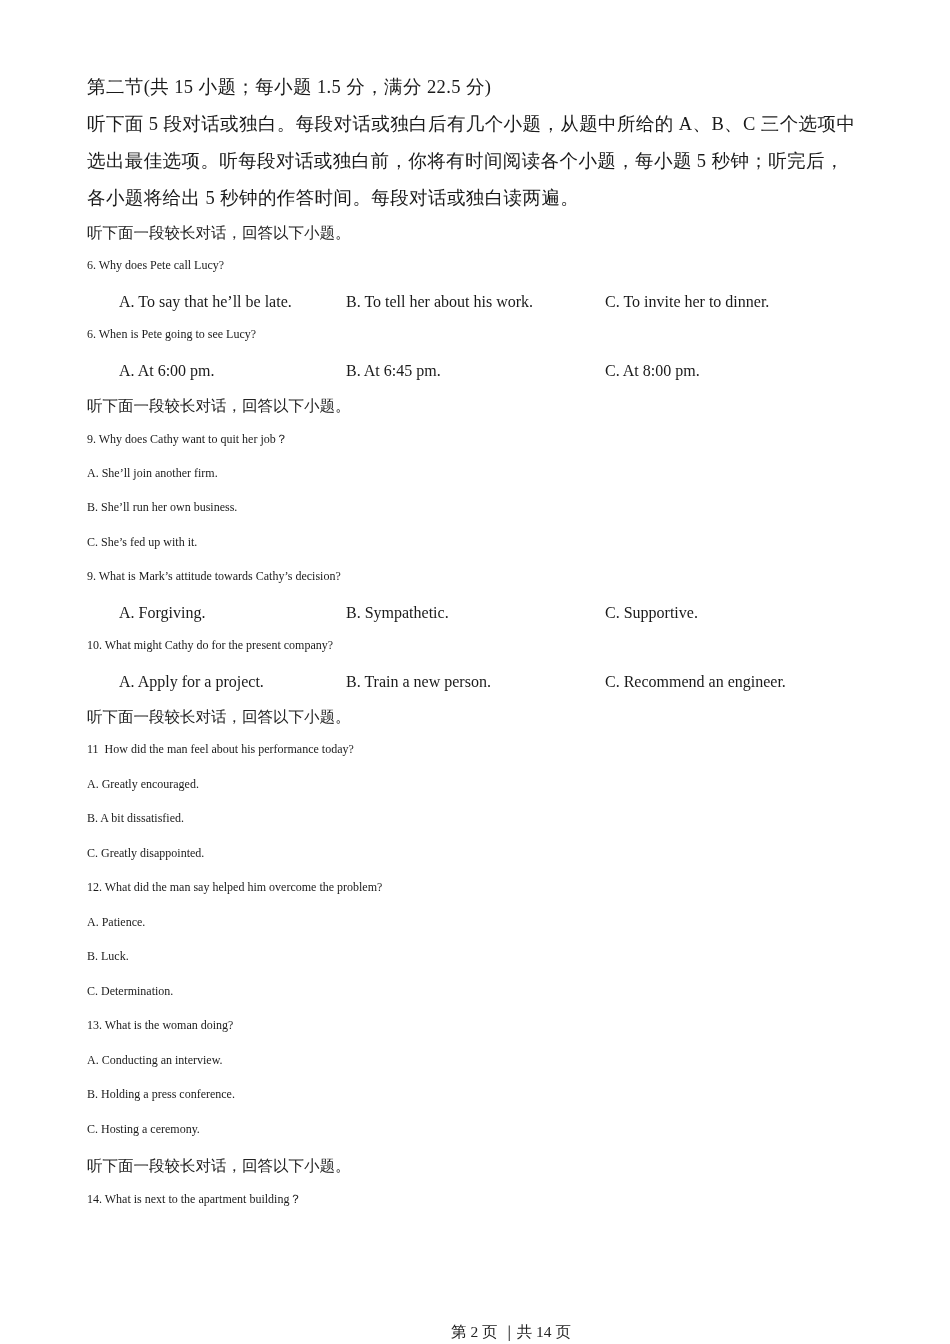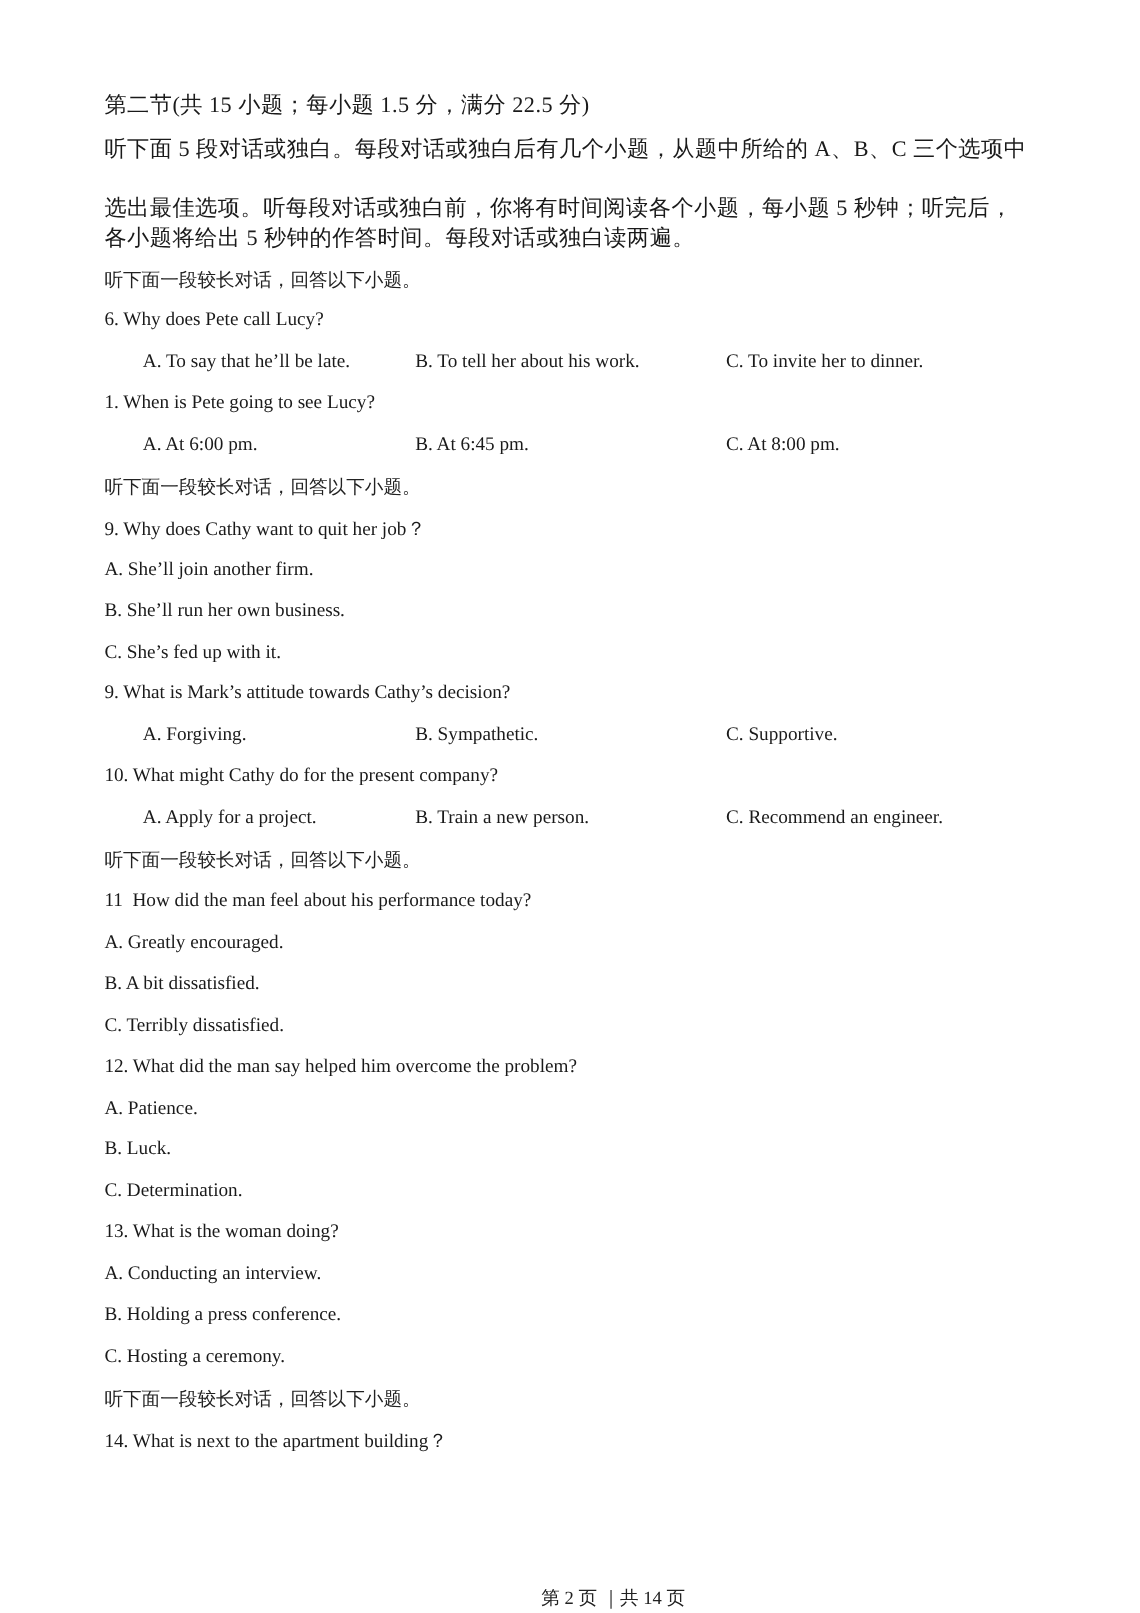--- a/index.html
+++ b/index.html
@@ -7,51 +7,51 @@
     width: 950px; height: 1344px; position: relative; overflow: hidden;
     font-family: "Liberation Serif", "DejaVu Serif", serif;
     color: #1a1a1a;
   }
   .page { position: absolute; left: 0; top: 0; width: 950px; height: 1344px; border-radius: 23px; }
   .line {
     position: absolute; left: 87px; white-space: nowrap;
   }
   .zh-big { font-size: 18.5px; letter-spacing: 0.4px; }
   .zh-small { font-size: 15.5px; color: #222; }
-  .en { font-size: 16px; }
+  .en { font-size: 12px; }
   .opt-row { position: absolute; left: 87px; width: 780px; height: 22px; font-size: 16px; }
   .opt { position: absolute; top: 0; white-space: nowrap; }
   .opt.a { left: 0; margin-left: 32px; }
   .opt.b { left: 259px; text-align: right; }
   .opt.c { left: 518px; }
   .footer {
     position: absolute; top: 1322px; left: 0; width: 950px; text-align: center;
     font-size: 15.5px; color: #222; margin-left: 36px;
   }
 </style>
 </head>
 <body>
 
 <div class="page">
 
   <div class="line zh-big" style="top:74px">第二节(共 15 小题；每小题 1.5 分，满分 22.5 分)</div>
   <div class="line zh-big" style="top:111px">听下面 5 段对话或独白。每段对话或独白后有几个小题，从题中所给的 A、B、C 三个选项中</div>
-  <div class="line zh-big" style="top:160px">选出最佳选项。听每段对话或独白前，你将有时间阅读各个小题，每小题 5 秒钟；听完后，</div>
+  <div class="line zh-big" style="top:148px">选出最佳选项。听每段对话或独白前，你将有时间阅读各个小题，每小题 5 秒钟；听完后，</div>
   <div class="line zh-big" style="top:185px">各小题将给出 5 秒钟的作答时间。每段对话或独白读两遍。</div>
 
   <div class="line zh-small" style="top:223px">听下面一段较长对话，回答以下小题。</div>
 
   <div class="line en" style="top:258px">6. Why does Pete call Lucy?</div>
   <div class="opt-row" style="top:293px">
     <span class="opt a">A. To say that he’ll be late.</span>
     <span class="opt b">B. To tell her about his work.</span>
     <span class="opt c">C. To invite her to dinner.</span>
   </div>
 
-  <div class="line en" style="top:327px">1. When is Pete going to see Lucy?</div>
+  <div class="line en" style="top:327px">6. When is Pete going to see Lucy?</div>
   <div class="opt-row" style="top:362px">
     <span class="opt a">A. At 6:00 pm.</span>
     <span class="opt b">B. At 6:45 pm.</span>
     <span class="opt c">C. At 8:00 pm.</span>
   </div>
 
   <div class="line zh-small" style="top:396px">听下面一段较长对话，回答以下小题。</div>
 
   <div class="line en" style="top:431px">9. Why does Cathy want to quit her job？</div>
   <div class="line en" style="top:466px">A. She’ll join another firm.</div>
@@ -70,21 +70,21 @@
     <span class="opt a">A. Apply for a project.</span>
     <span class="opt b">B. Train a new person.</span>
     <span class="opt c">C. Recommend an engineer.</span>
   </div>
 
   <div class="line zh-small" style="top:707px">听下面一段较长对话，回答以下小题。</div>
 
   <div class="line en" style="top:742px; white-space:pre">11  How did the man feel about his performance today?</div>
   <div class="line en" style="top:777px">A. Greatly encouraged.</div>
   <div class="line en" style="top:811px">B. A bit dissatisfied.</div>
-  <div class="line en" style="top:846px">C. Terribly dissatisfied.</div>
+  <div class="line en" style="top:846px">C. Greatly disappointed.</div>
 
   <div class="line en" style="top:880px">12. What did the man say helped him overcome the problem?</div>
   <div class="line en" style="top:915px">A. Patience.</div>
   <div class="line en" style="top:949px">B. Luck.</div>
   <div class="line en" style="top:984px">C. Determination.</div>
 
   <div class="line en" style="top:1018px">13. What is the woman doing?</div>
   <div class="line en" style="top:1053px">A. Conducting an interview.</div>
   <div class="line en" style="top:1087px">B. Holding a press conference.</div>
   <div class="line en" style="top:1122px">C. Hosting a ceremony.</div>

